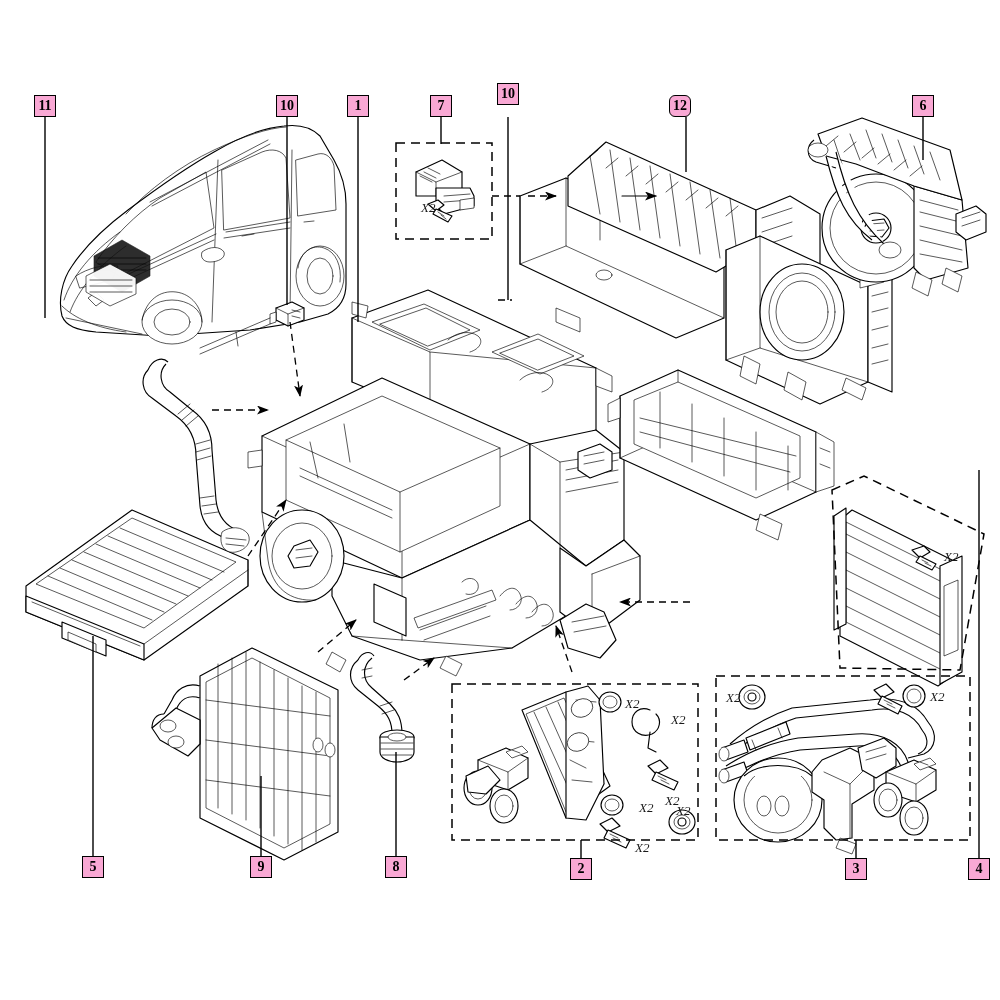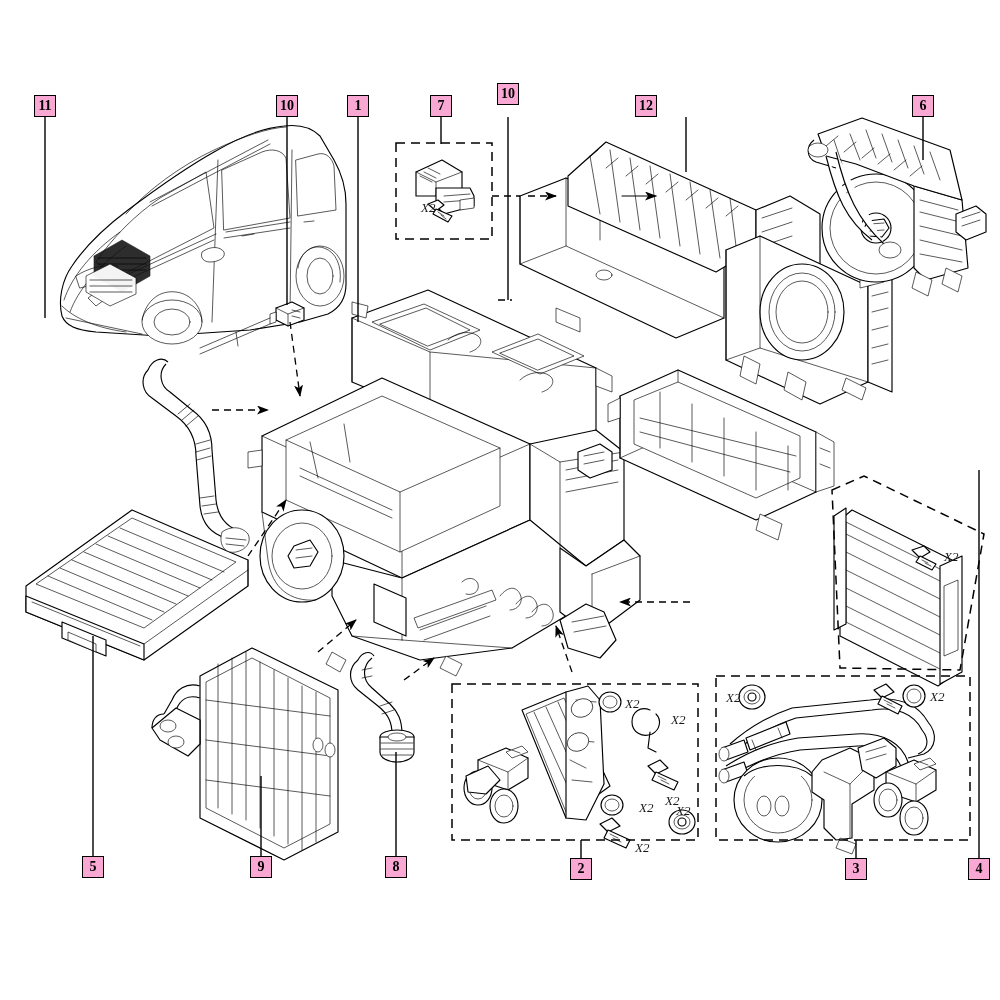--- a/index.html
+++ b/index.html
@@ -553,21 +553,21 @@
     </div>
   <div class="callout" style="left:347px;top:95px;">
       <span>1</span>
     </div>
   <div class="callout" style="left:430px;top:95px;">
       <span>7</span>
     </div>
   <div class="callout" style="left:497px;top:83px;">
       <span>10</span>
     </div>
-  <div class="callout" style="left:635px;top:95px;">
+  <div class="callout" style="left:669px;top:95px;border-radius:6px;">
       <span>12</span>
     </div>
   <div class="callout" style="left:912px;top:95px;">
       <span>6</span>
     </div>
 
   <div class="callout" style="left:82px;top:856px;">
       <span>5</span>
     </div>
   <div class="callout" style="left:250px;top:856px;">

